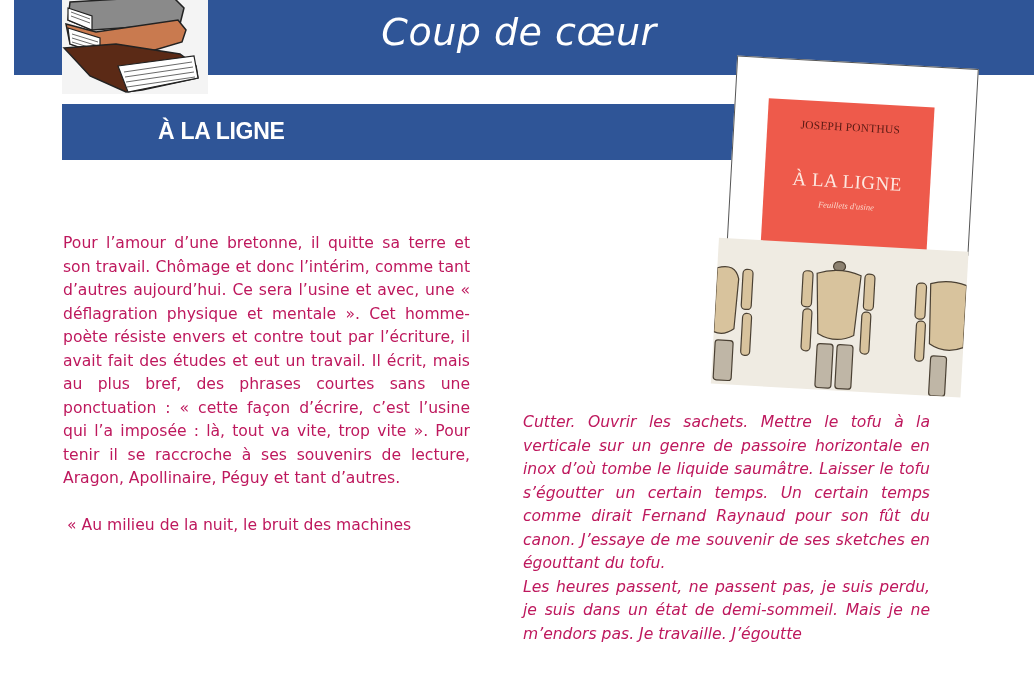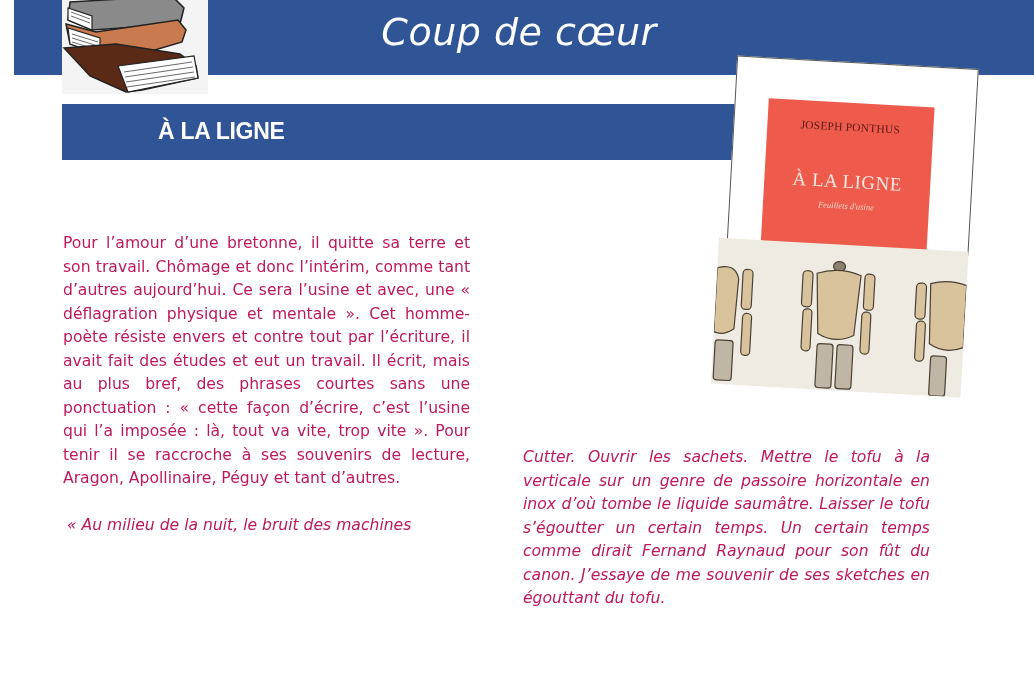--- a/index.html
+++ b/index.html
@@ -59,23 +59,23 @@
     position: absolute; left: -8px; top: 183px; width: 250px; height: 146px;
     background: #efebe2; overflow: hidden;
   }
   .text-col {
     position: absolute; width: 407px;
     font-family: "DejaVu Sans", sans-serif; font-size: 15.6px; line-height: 23.5px;
     text-align: justify; color: #be185d;
   }
   .text-col p { margin: 0; }
   .left-col { left: 63px; top: 232px; }
-  .right-col { left: 523px; top: 411px; font-style: italic; margin-top: 35px; }
+  .right-col { left: 523px; top: 411px; font-style: italic; }
   .gap { height: 23.5px; }
-  .quote-start { font-style: italic; padding-left: 4px; }
+  .quote-start { padding-left: 4px; }
 </style>
 </head>
 <body>
 
 <div class="header-band">
   <div class="header-title">Coup de cœur</div>
 </div>
 
 <div class="books-illustration">
   <svg width="146" height="94" viewBox="0 0 146 94">
@@ -140,13 +140,14 @@
 </div>
 
 <div class="text-col left-col">
   <p>Pour l’amour d’une bretonne, il quitte sa terre et son travail. Chômage et donc l’intérim, comme tant d’autres aujourd’hui. Ce sera l’usine et avec, une « déflagration physique et mentale ». Cet homme-poète résiste envers et contre tout par l’écriture, il avait fait des études et eut un travail. Il écrit, mais au plus bref, des phrases courtes sans une ponctuation : « cette façon d’écrire, c’est l’usine qui l’a imposée : là, tout va vite, trop vite ». Pour tenir il se raccroche à ses souvenirs de lecture, Aragon, Apollinaire, Péguy et tant d’autres.</p>
   <div class="gap"></div>
   <p class="quote-start">« Au milieu de la nuit, le bruit des machines</p>
 </div>
 
 <div class="text-col right-col">
   <p>Cutter. Ouvrir les sachets. Mettre le tofu à la verticale sur un genre de passoire horizontale en inox d’où tombe le liquide saumâtre. Laisser le tofu s’égoutter un certain temps. Un certain temps comme dirait Fernand Raynaud pour son fût du canon. J’essaye de me souvenir de ses sketches en égouttant du tofu.</p>
+  <p> Les heures passent, ne passent pas, je suis perdu, je suis dans un état de demi-sommeil. Mais je ne m’endors pas. Je travaille. J’égoutte</p>
 </div>
 
 </body></html>

